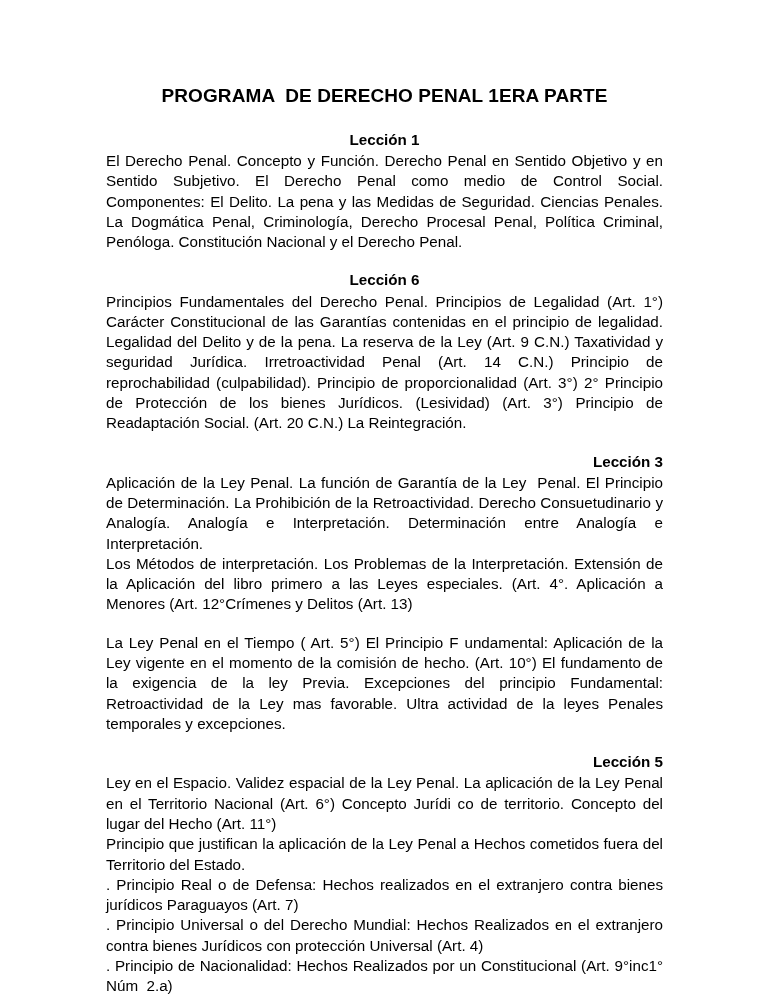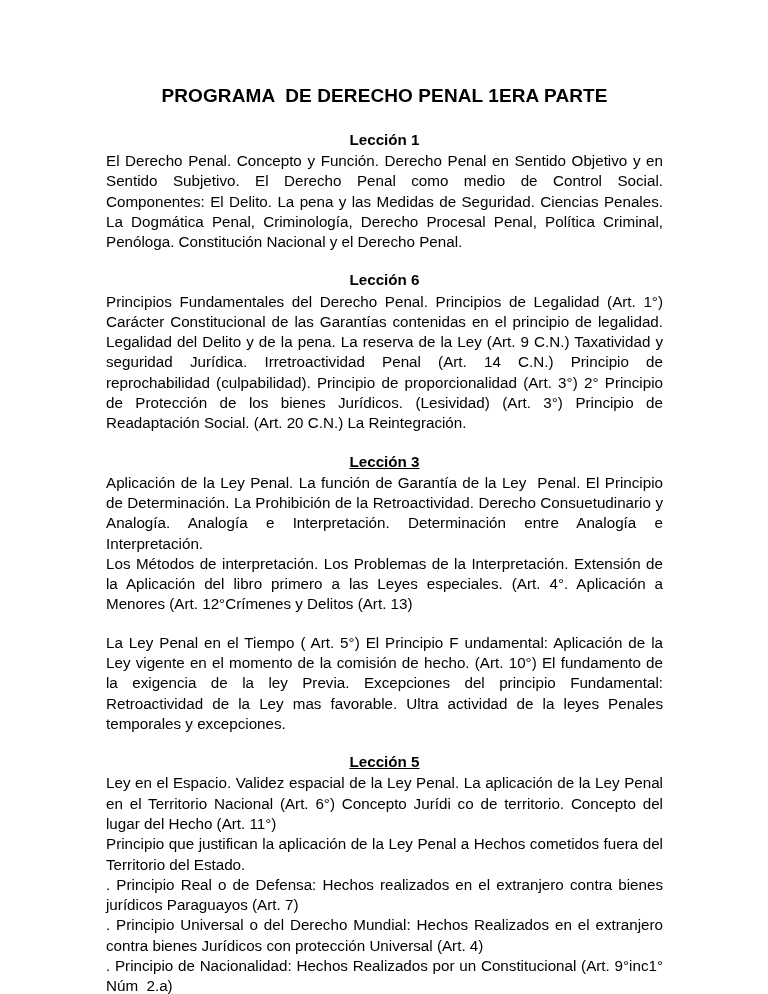--- a/index.html
+++ b/index.html
@@ -40,21 +40,21 @@
   }
 
   .lesson-heading {
     font-size: 15.2px;
     font-weight: bold;
     text-align: center;
     margin: 0 0 1px 0;
     line-height: 1.33;
   }
   .lesson-heading.underlined {
-    text-decoration: underline;
+    text-align: right;
   }
 
   .lesson-body {
     font-size: 15.2px;
     line-height: 1.335;
     text-align: justify;
     text-justify: inter-word;
     margin: 0;
     white-space: pre-wrap;
     hyphens: none;

